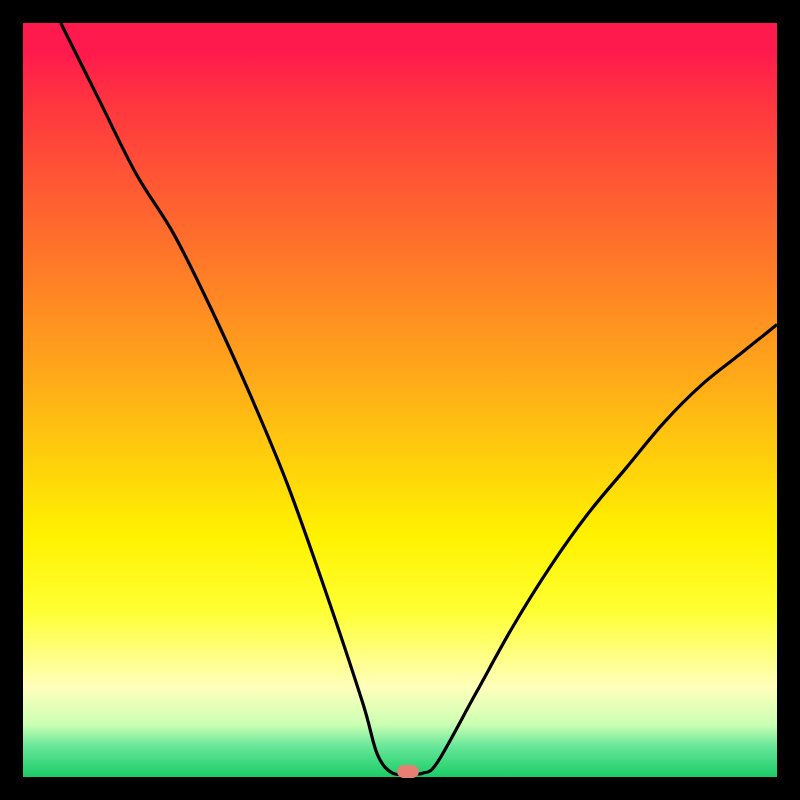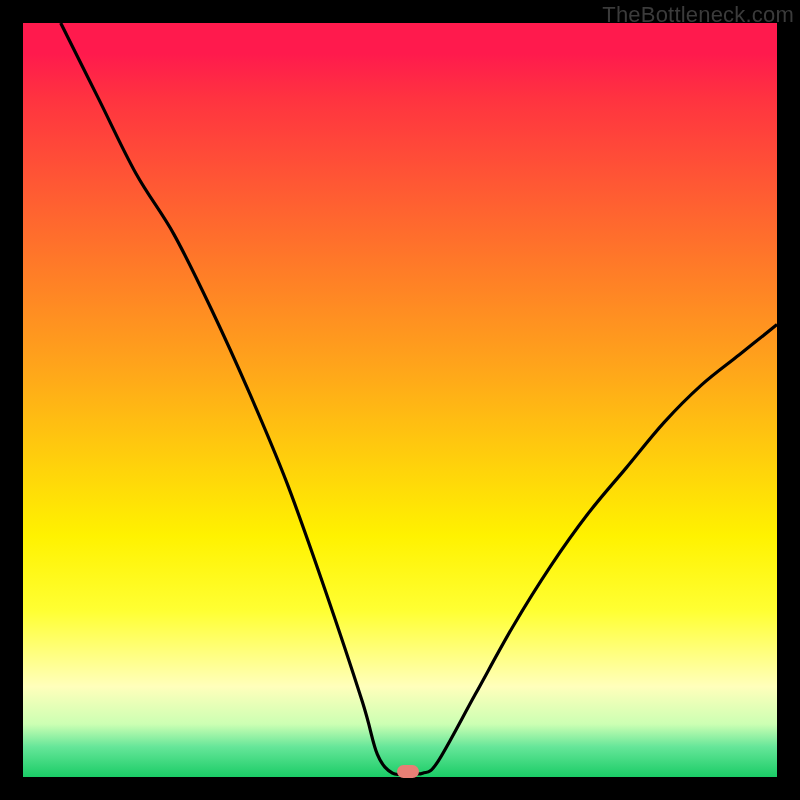--- a/index.html
+++ b/index.html
@@ -62,21 +62,20 @@
     width: 22px;
     height: 13px;
     background: #e77f75;
     border-radius: 7px;
   }
 </style>
 </head>
 <body>
 
 <div class="frame">
-  <div class="watermark">TheBottleneck.com</div>
 
   <div class="plot-area">
     <svg class="curve" viewBox="0 0 754 754" preserveAspectRatio="none">
       <path id="curve-path" fill="none" stroke="#000" stroke-width="3.2" d="M 37.7 0 C 43.983333333333334 12.566666666666663 62.83333333333334 50.26666666666665 75.4 75.39999999999998 C 87.96666666666667 100.5333333333333 100.53333333333333 128.17999999999995 113.1 150.79999999999995 C 125.66666666666666 173.41999999999996 138.23333333333335 188.5 150.8 211.12 C 163.36666666666667 233.74 175.93333333333334 260.13 188.5 286.52 C 201.06666666666666 312.90999999999997 213.63333333333333 340.5566666666666 226.2 369.46 C 238.76666666666665 398.36333333333334 251.33333333333331 427.26666666666665 263.9 459.94 C 276.46666666666664 492.61333333333334 289.03333333333336 529.0566666666666 301.6 565.5 C 314.1666666666667 601.9433333333334 330.50333333333333 650.9533333333334 339.3 678.6 C 348.0966666666667 706.2466666666667 349.35333333333335 719.4416666666666 354.38 731.38 C 359.40666666666664 743.3183333333334 364.4333333333333 747.0883333333334 369.46 750.23 C 374.4866666666667 753.3716666666667 379.5133333333333 750.23 384.54 750.23 C 389.5666666666667 750.23 394.59333333333336 752.115 399.62 750.23 C 404.64666666666665 748.345 405.90333333333336 752.115 414.70000000000005 738.92 C 423.4966666666667 725.7249999999999 439.8333333333333 693.68 452.4 671.06 C 464.96666666666664 648.4399999999999 477.53333333333336 624.5633333333334 490.1 603.2 C 502.6666666666667 581.8366666666667 515.2333333333333 561.73 527.8 542.88 C 540.3666666666666 524.03 552.9333333333333 506.43666666666667 565.5 490.1 C 578.0666666666667 473.7633333333334 590.6333333333334 459.94 603.2 444.86 C 615.7666666666667 429.78000000000003 628.3333333333333 413.4433333333333 640.9 399.62 C 653.4666666666667 385.7966666666667 666.0333333333333 373.22999999999996 678.6 361.91999999999996 C 691.1666666666667 350.60999999999996 703.7333333333333 341.8133333333333 716.3 331.75999999999993 C 728.8666666666666 321.7066666666666 747.7166666666667 306.62666666666667 754 301.6"></path>
     </svg>
     <div id="marker" class="marker" style="left: 373.54px; top: 742.23px;"></div>
   </div>
 </div>
 
 </body></html>

